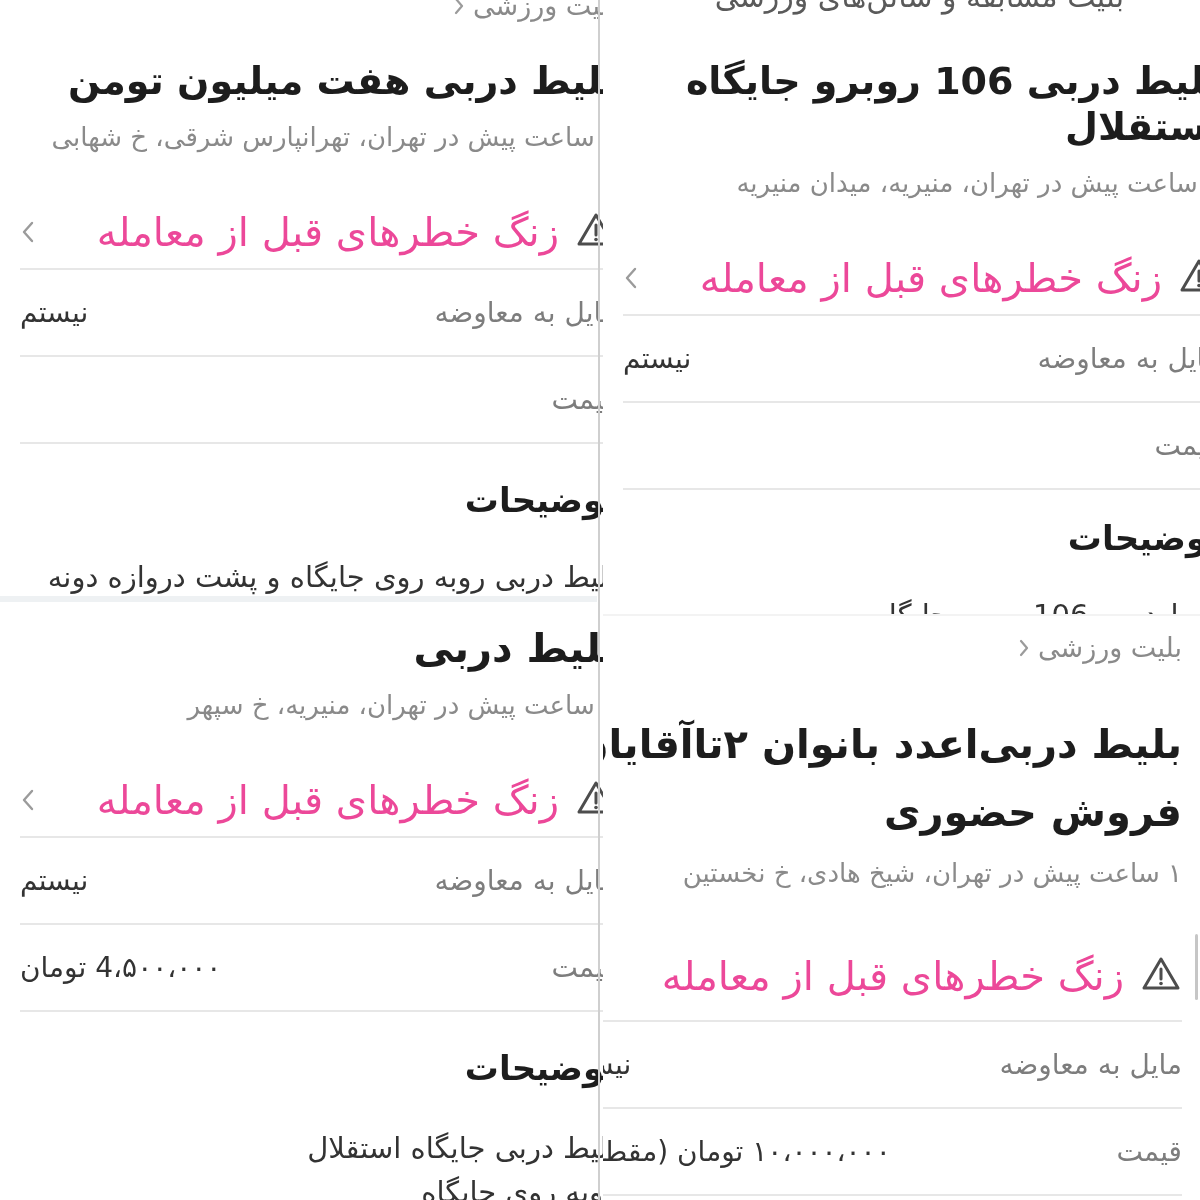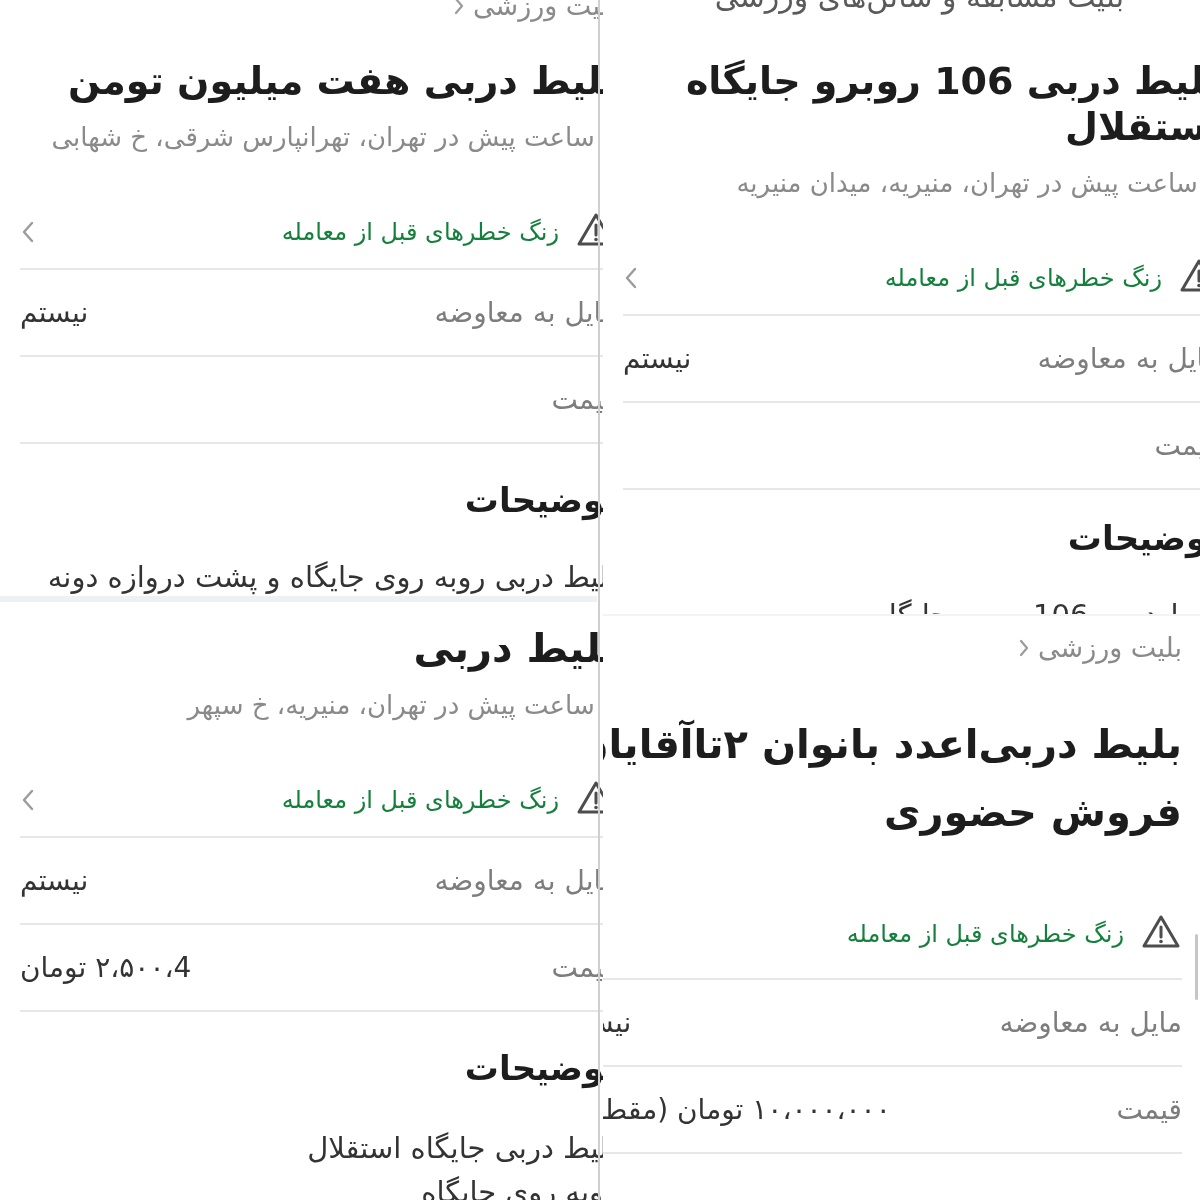--- a/index.html
+++ b/index.html
@@ -21,21 +21,21 @@
   .crumb .txt{color:#8a8a8a;}
   .clip-top{margin-top:-12px;height:36px;line-height:36px;}
   .tr-cat{margin-top:-20px;height:34px;line-height:34px;font-size:30px;color:#5a5a5a;
           margin-right:96px;white-space:nowrap;}
   .title{color:#1d1d1d;font-weight:700;font-size:38px;line-height:46px;}
   .p-bl .title,.p-br .title{font-size:40px;line-height:48px;}
   .t-l1{white-space:nowrap;line-height:68px;}
   .t-l2{line-height:68px;}
   .subtitle{color:#8a8a8a;font-size:26px;line-height:30px;}
   .warn{display:flex;align-items:center;height:44px;}
-  .warn .wtxt{color:#15803d;font-size:24px;margin-right:16px;}
+  .warn .wtxt{color:#ec4899;font-size:40px;margin-right:16px;}
   .warn .chv{margin-inline-start:auto;display:flex;align-items:center;}
   .divider{height:2px;background:#e7e7e7;}
   .row{display:flex;justify-content:space-between;align-items:center;padding:26px 0;}
   .row .lbl{color:#7d7d7d;font-size:28px;}
   .row .val{color:#333333;font-size:28px;white-space:nowrap;}
   .sechead{color:#1d1d1d;font-weight:700;font-size:34px;line-height:36px;}
   .desc{color:#333333;font-size:29px;line-height:34px;}
   .desc2{color:#333333;font-size:29px;line-height:44px;}
   .sb{position:absolute;width:3px;background:#c6c6c6;border-radius:2px;}
   
@@ -158,21 +158,21 @@
       </span>
     </div>
     <div class="divider"></div>
     <div class="row">
       <span class="lbl">مایل به معاوضه</span>
       <span class="val">نیستم</span>
     </div>
     <div class="divider"></div>
     <div class="row">
       <span class="lbl">قیمت</span>
-      <span class="val">۲،۵۰۰،4 تومان</span>
+      <span class="val">4،۵۰۰،۰۰۰ تومان</span>
     </div>
     <div class="divider"></div>
     <div class="sechead">توضیحات</div>
     <div class="desc2">
       <div>بلیط دربی جایگاه استقلال</div>
       <div>روبه روی جایگاه</div>
     </div>
   </section>
 
   <section class="panel p-br">
@@ -182,20 +182,21 @@
         <span>
           <svg width="12" height="18" viewBox="0 0 12 18">
               <polyline points="3,2 9,9 3,16" fill="none" stroke="#9b9b9b" stroke-width="2.2" stroke-linecap="round" stroke-linejoin="round"></polyline>
             </svg>
         </span>
       </div>
       <div class="title">
         <div class="t-l1">بلیط دربی‌اعدد بانوان ۲تاآقایان  استقلال</div>
         <div class="t-l2">فروش حضوری</div>
       </div>
+      <div class="subtitle">۱ ساعت پیش در تهران، شیخ هادی، خ نخستین</div>
       <div class="warn">
         <span>
           <svg width="42" height="40" viewBox="0 0 42 40">
               <path d="M21 5 L38 34 H4 Z" fill="none" stroke="#4d4d4d" stroke-width="3" stroke-linejoin="round"></path>
               <line x1="21" y1="15" x2="21" y2="25" stroke="#4d4d4d" stroke-width="3" stroke-linecap="round"></line>
               <circle cx="21" cy="29.5" r="1.8" fill="#4d4d4d"></circle>
             </svg>
         </span>
         <span class="wtxt">زنگ خطرهای قبل از معامله</span>
 

